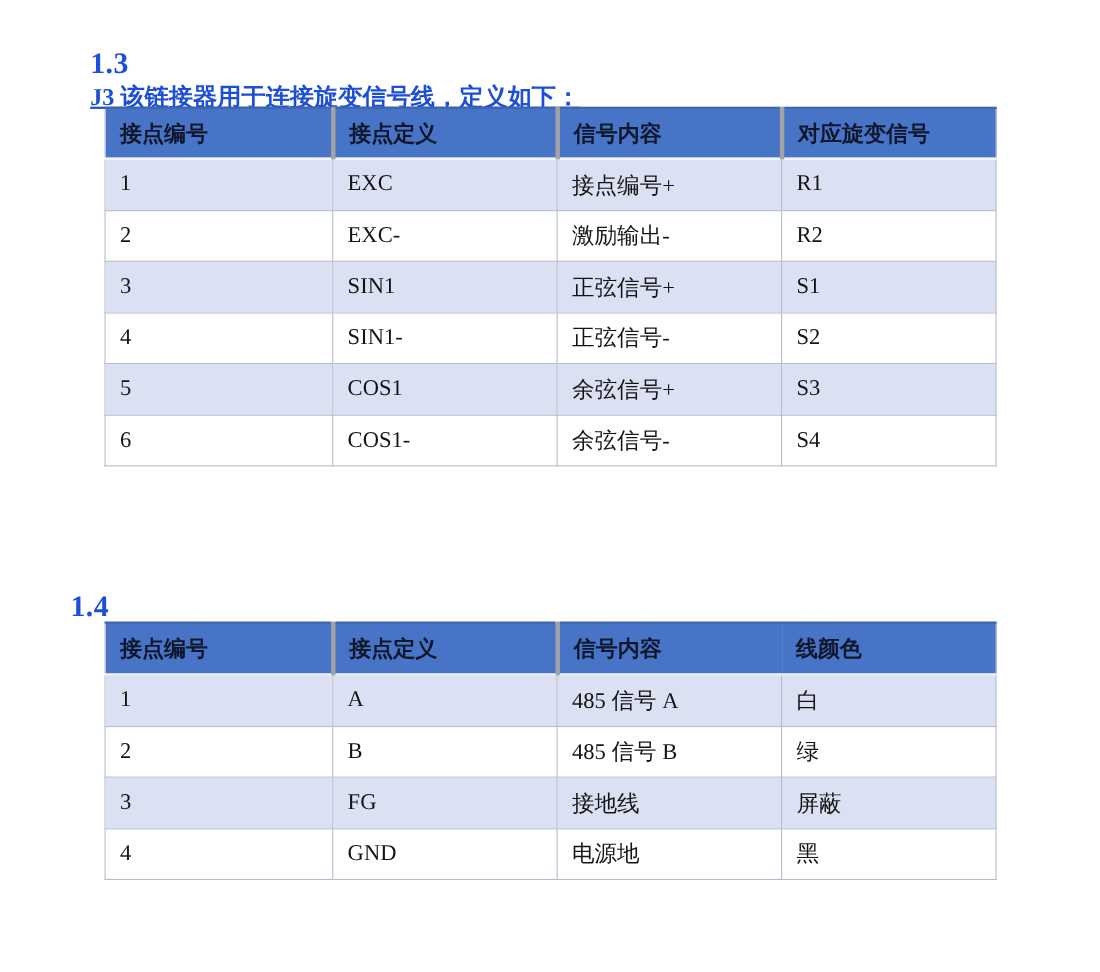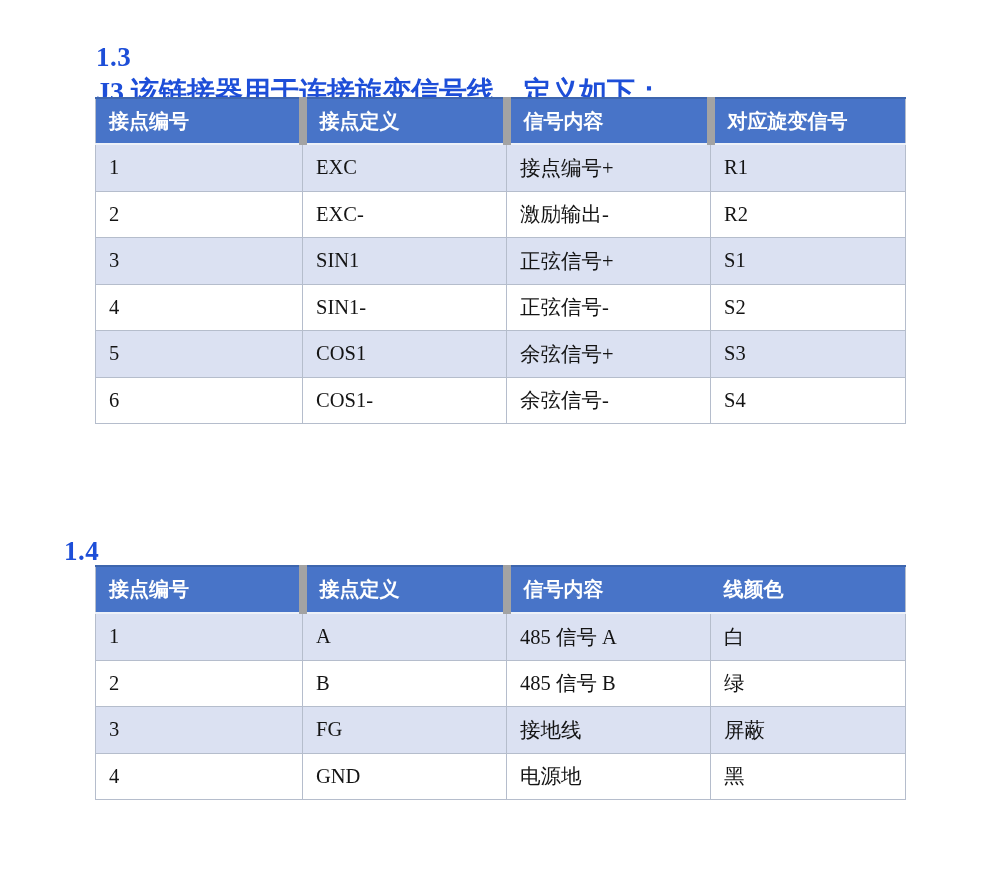--- a/index.html
+++ b/index.html
@@ -19,52 +19,52 @@
     white-space: nowrap;
     flex-direction: column;
   }
   .sec-num {
     font-weight: bold;
     font-size: 27px;
     letter-spacing: 0.5px;
   }
   .sec-title {
     font-weight: bold;
-    font-size: 28px;
-    margin-left: 32px;
+    font-size: 22px;
+    margin-left: 18px;
     text-decoration: underline;
   }
   #heading-1-3 { left: 64px; top: 42px; }
   #heading-1-4 { left: 64px; top: 536px; }
 
   table.pin-table {
     position: absolute;
     left: 95px;
     width: 810px;
     border-collapse: collapse;
     table-layout: fixed;
     border: 1px solid #b5bdcc;
   }
   #table-j3 { top: 97px; }
   #table-j4 { top: 565px; }
 
   .pin-table th {
     background: #4874c8;
-    color: #ffffff;
+    color: #0f172a;
     font-weight: bold;
     font-size: 20px;
     text-align: left;
     vertical-align: middle;
     padding: 0 0 0 13px;
     height: 44px;
     border-top: 2px solid #3e66ae;
     border-bottom: 2px solid #edf1f8;
   }
   #table-j4 th { height: 45px; }
-  .pin-table th.div { border-left: 8px solid #a3a3a3; }
+  .pin-table th.div { border-left: 4px solid #a3a3a3; }
   .pin-table th.nodiv { border-left: none; }
 
   .pin-table td {
     font-size: 20.5px;
     color: #141414;
     vertical-align: middle;
     padding: 0 0 0 13px;
     height: 45.5px;
     border: 1px solid #b5bdcc;
     background: #ffffff;

